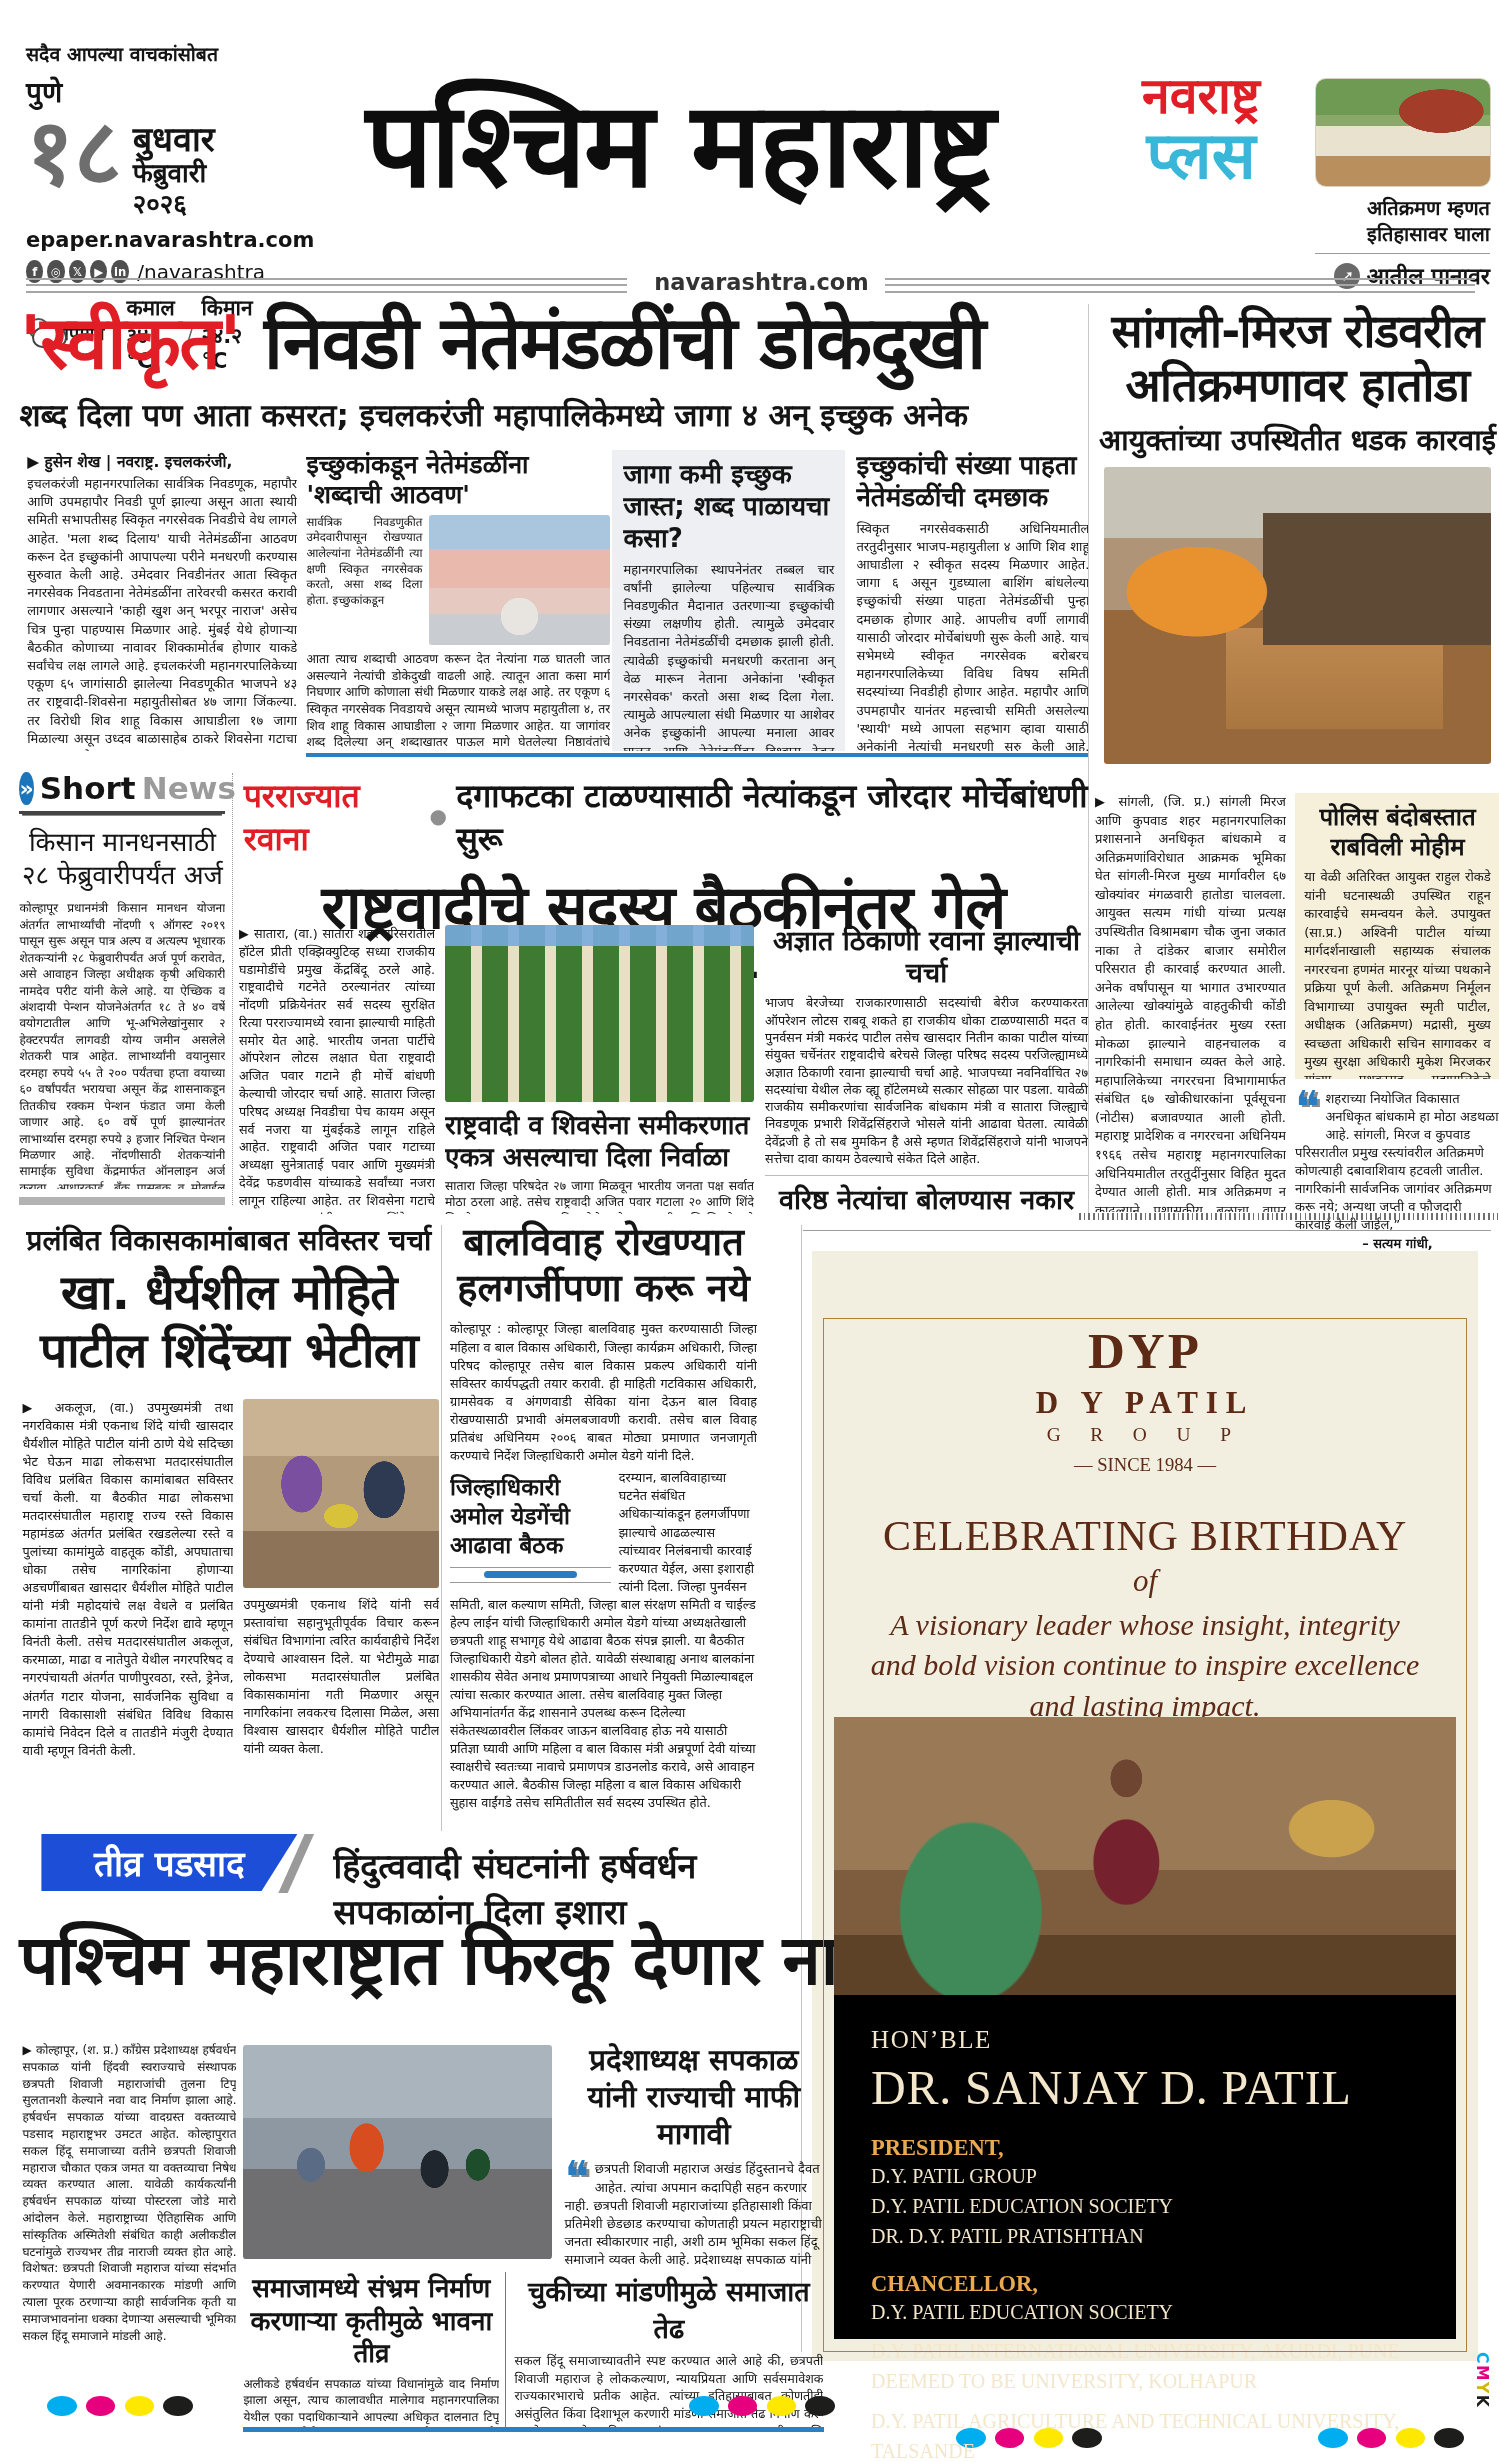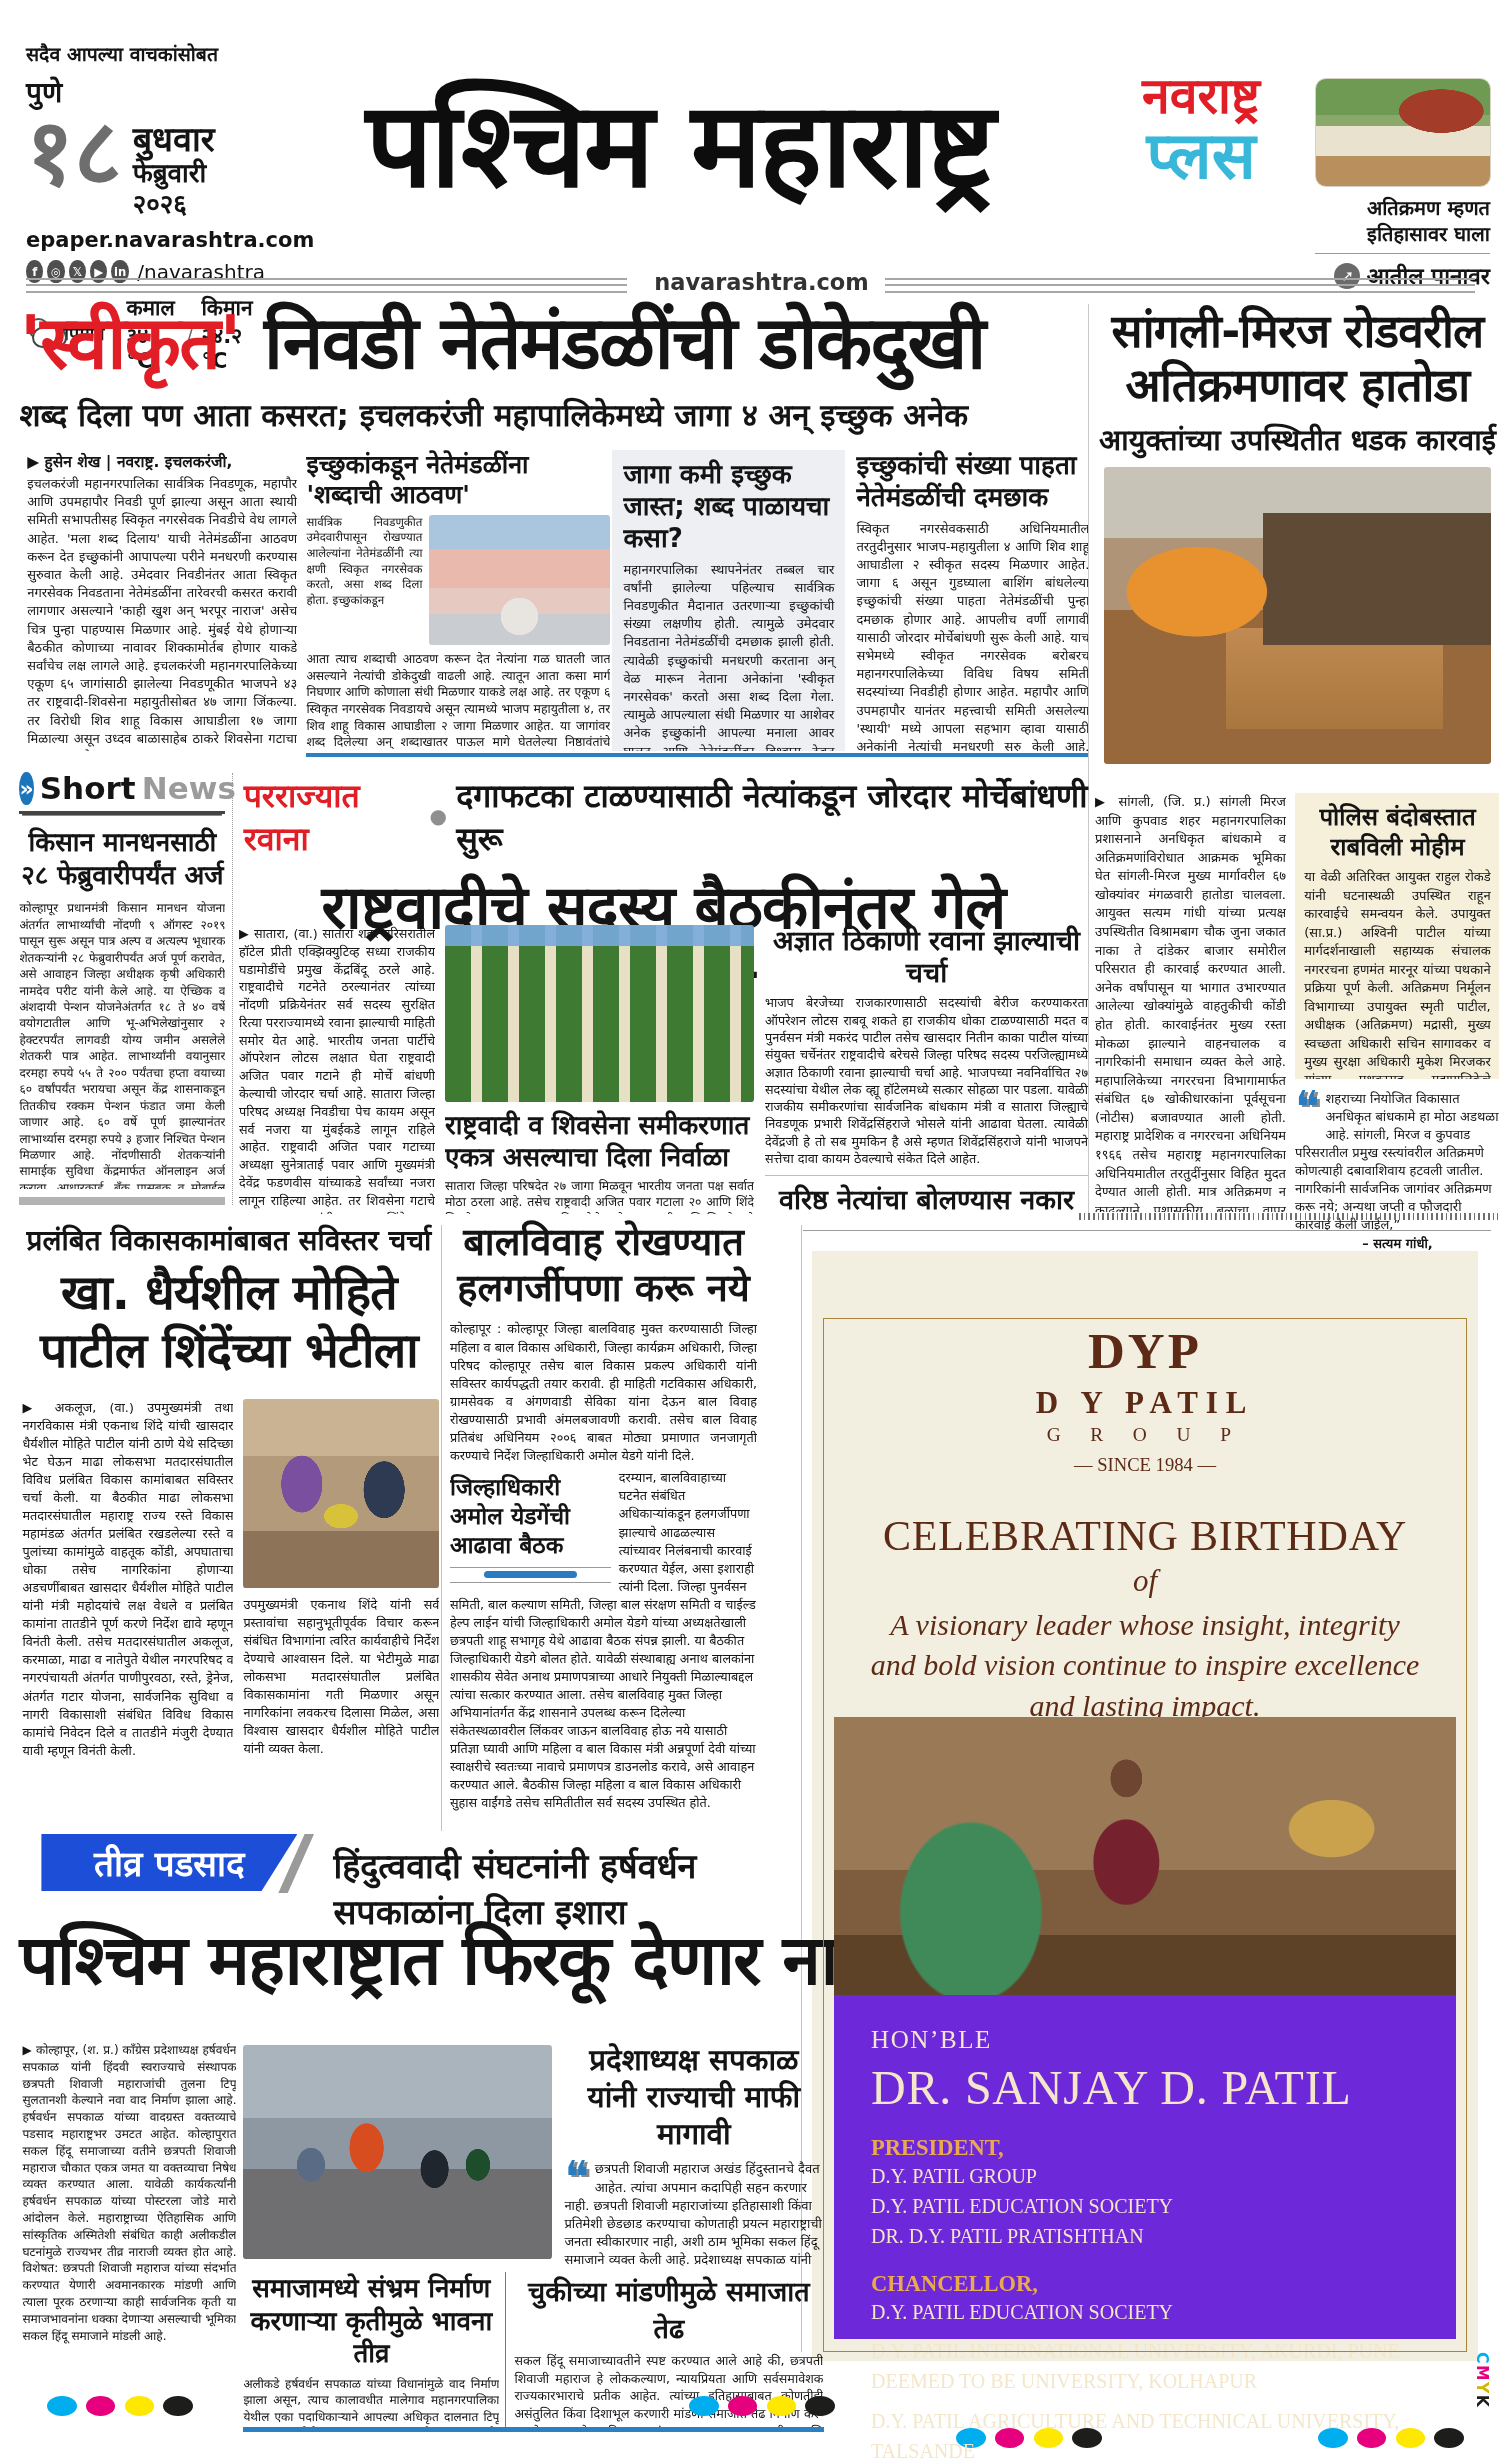--- a/index.html
+++ b/index.html
@@ -96,21 +96,21 @@
            background:repeating-linear-gradient(90deg,#6f6f6f 0 1.6px,transparent 1.6px 4.7px)}
 
   
   .sn{left:19.4px;top:770px;width:206px;height:435px}
   .sn-head{display:flex;align-items:center;gap:6.2px;border-bottom:3.1px solid #444;
            padding-bottom:4.7px;box-shadow:0 4.7px 0 -3.1px #444}
   .sn-ico{width:33px;height:33px;border-radius:50%;background:#1b75bb;color:#fff;font-size:22px;
           display:flex;align-items:center;justify-content:center;font-weight:900}
   .sn-t1{font-size:31px;font-weight:800}
   .sn-t2{font-size:31px;font-weight:800;color:#9b9b9b}
-  .sn-h{font-size:26px;font-weight:700;text-align:center;line-height:1.25;margin-top:12.4px}
+  .sn-h{font-size:26px;font-weight:400;text-align:center;line-height:1.25;margin-top:12.4px}
   .sn-b{margin-top:9.3px;font-size:12px;line-height:1.37;height:289px}
   .sn-bar{position:absolute;left:0;bottom:0;width:100%;height:7.8px;background:#b3b3b3}
   .vsep-sn{left:232px;top:773px;height:432px;border-left:1.6px dotted #9a9a9a}
 
   
   .ncp{left:239px;top:773px;width:849px;height:441px}
   .ncp-kick{display:flex;align-items:center;gap:9.3px;margin-left:4.7px}
   .ncp-kred{font-size:32px;font-weight:900;color:#e11d26}
   .ncp-dot{font-size:20px;color:#8f8f8f}
   .ncp-kblk{font-size:32px;font-weight:900}
@@ -168,21 +168,21 @@
   .ad-title{font-size:42px;margin-top:36px;letter-spacing:0.8px}
   .ad-of{font-size:31px;font-style:italic;margin-top:3.1px}
   .ad-msg{font-size:30px;font-style:italic;line-height:1.35;margin:6.2px auto 0;width:559px}
   .ad-photo{position:absolute;left:22px;right:22px;top:466px;height:279px;z-index:1;border-radius:0;
       background-image:
       radial-gradient(116px 147px at 22% 70%,#3f8a58 0 60%,transparent 62%),
       radial-gradient(54px 70px at 47% 52%,#76222e 0 60%,transparent 62%),
       radial-gradient(26px 31px at 47% 22%,#6d4530 0 60%,transparent 62%),
       radial-gradient(70px 47px at 80% 40%,#caa24e 0 60%,transparent 62%),
       linear-gradient(180deg,#9a7a56 0 55%,#7d5d3e 55% 78%,#5e4228 78% 100%)}
-  .ad-brown{position:absolute;left:22px;right:22px;top:744px;bottom:22px;background:#6d28d9;
+  .ad-brown{position:absolute;left:22px;right:22px;top:744px;bottom:22px;background:#000000;
             color:#f4e6ca;z-index:2;padding:31px 37px;box-sizing:border-box}
   .ad-honble{font-size:25px;letter-spacing:1.6px}
   .ad-name{font-size:48px;margin-top:6.2px;letter-spacing:0.8px}
   .ad-role{font-size:22.5px;font-weight:700;color:#eaa94e;margin-top:20px}
   .ad-line{font-size:20px;line-height:1.5}
   .ad-line.gap{margin-top:9.3px}
 
   
   .fk{left:19.4px;top:1834px;width:807px;height:599px}
   .fk-band{position:relative;height:62px}

